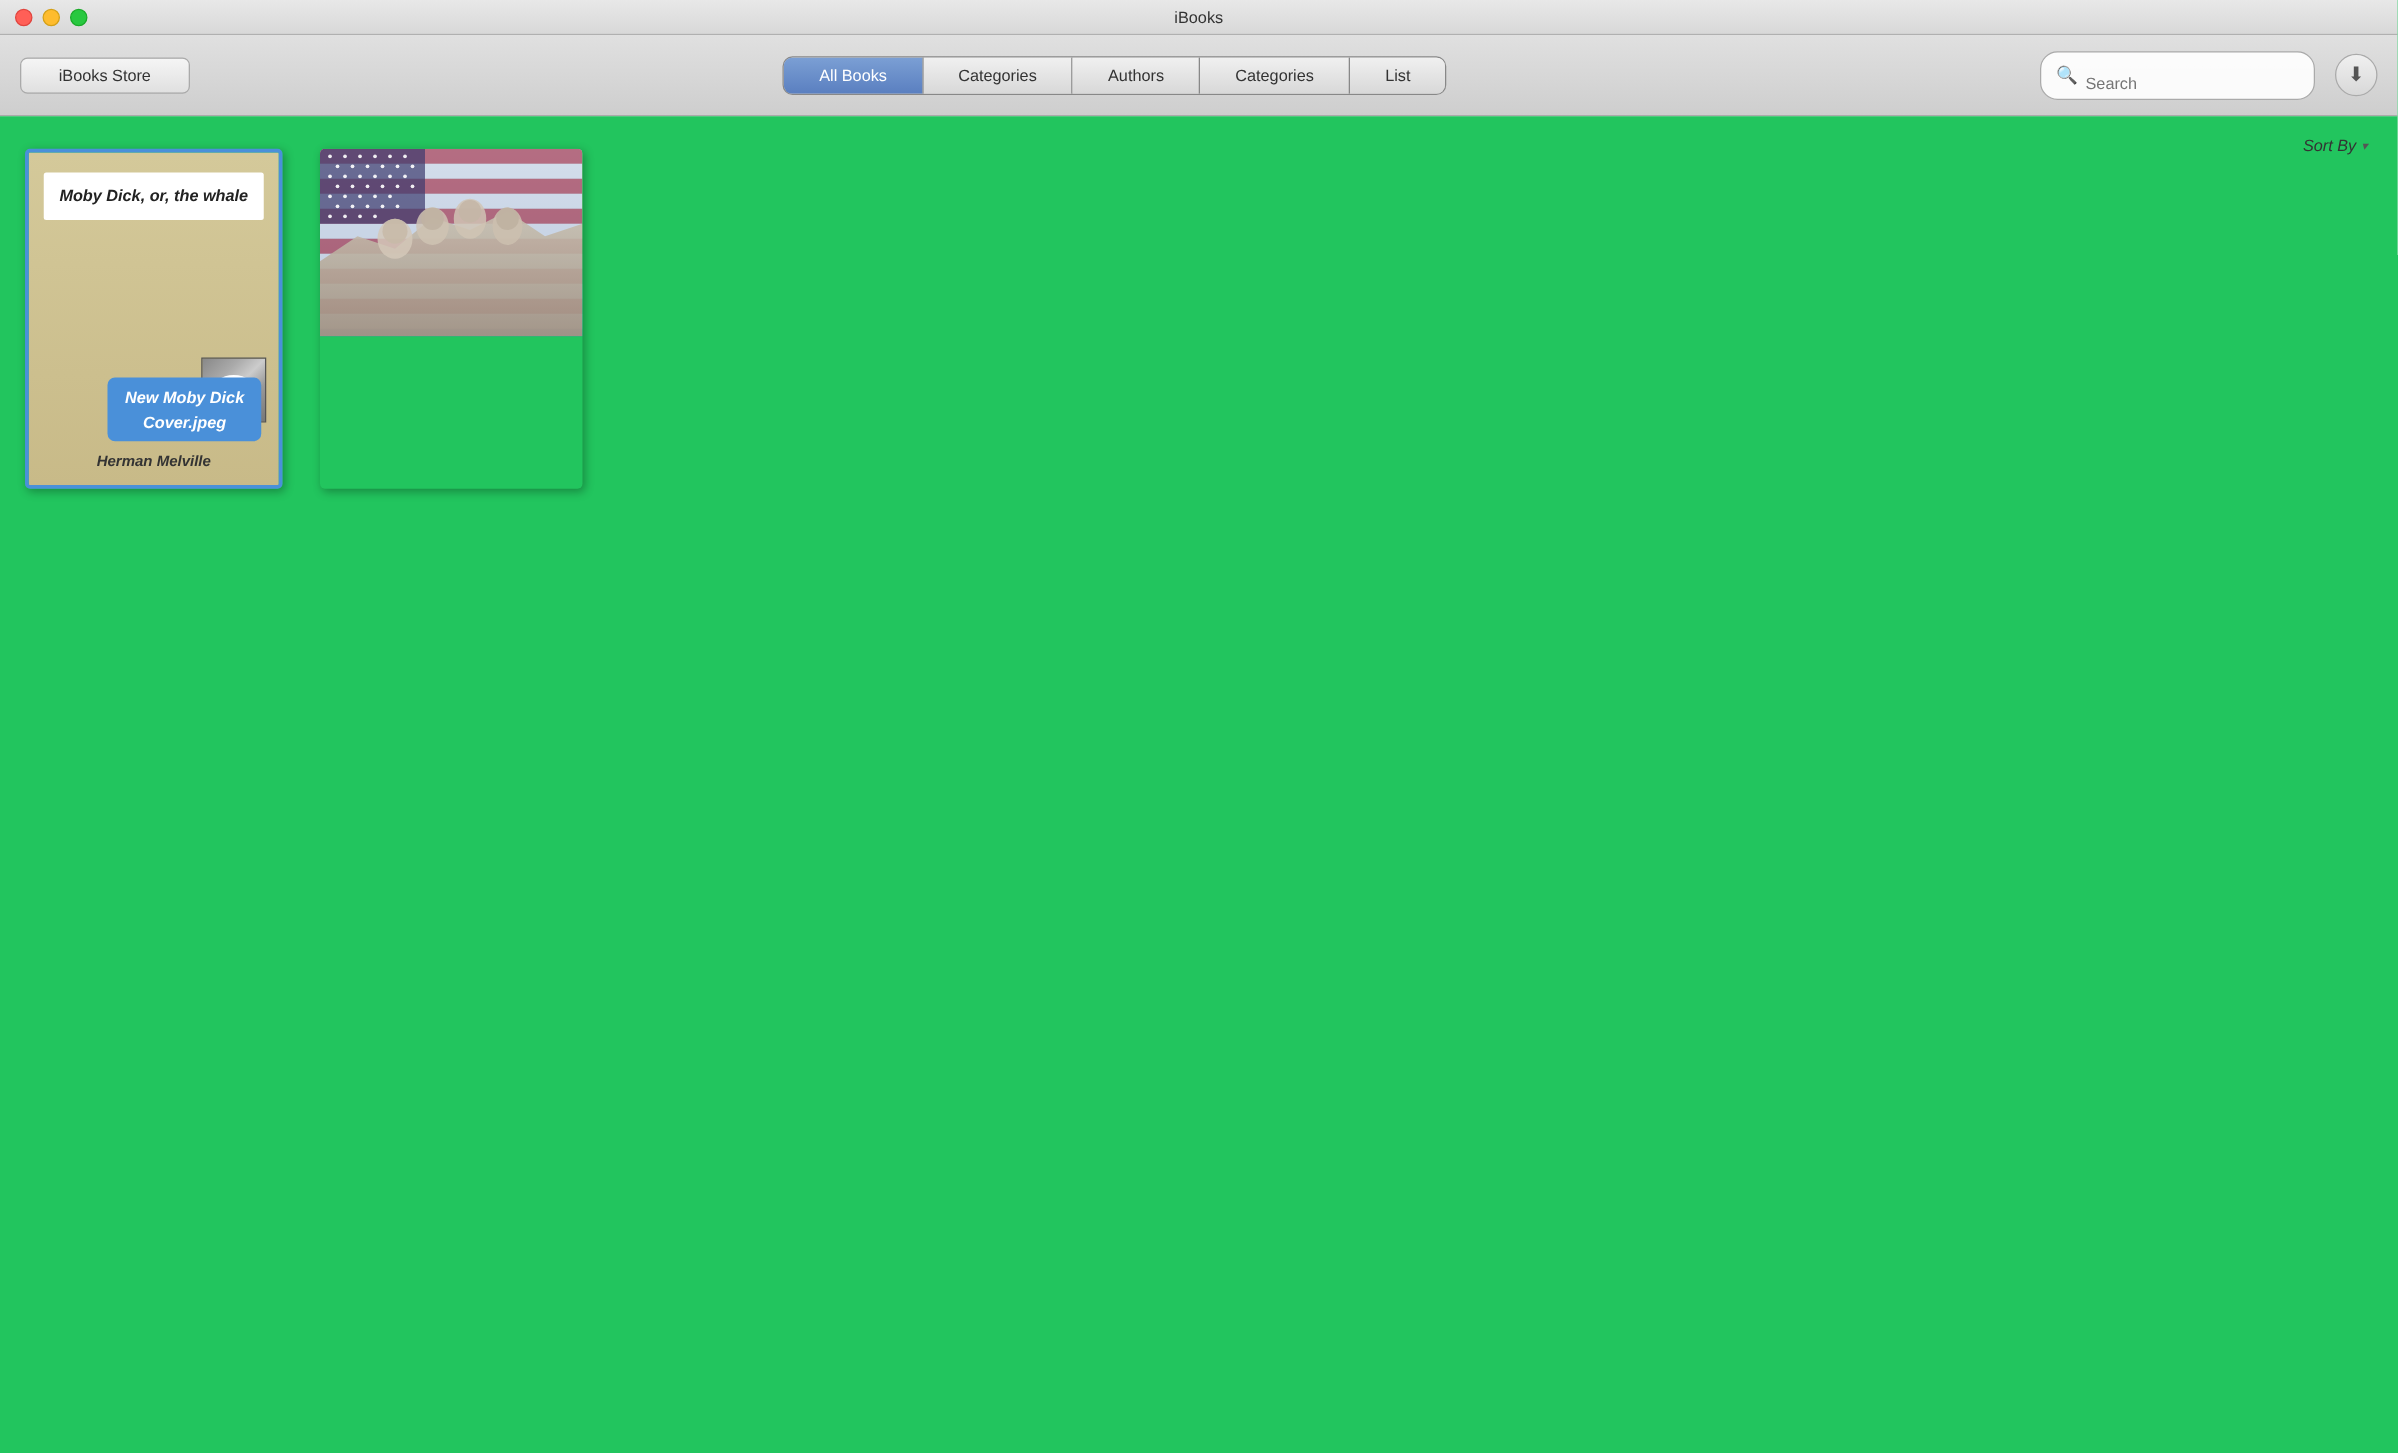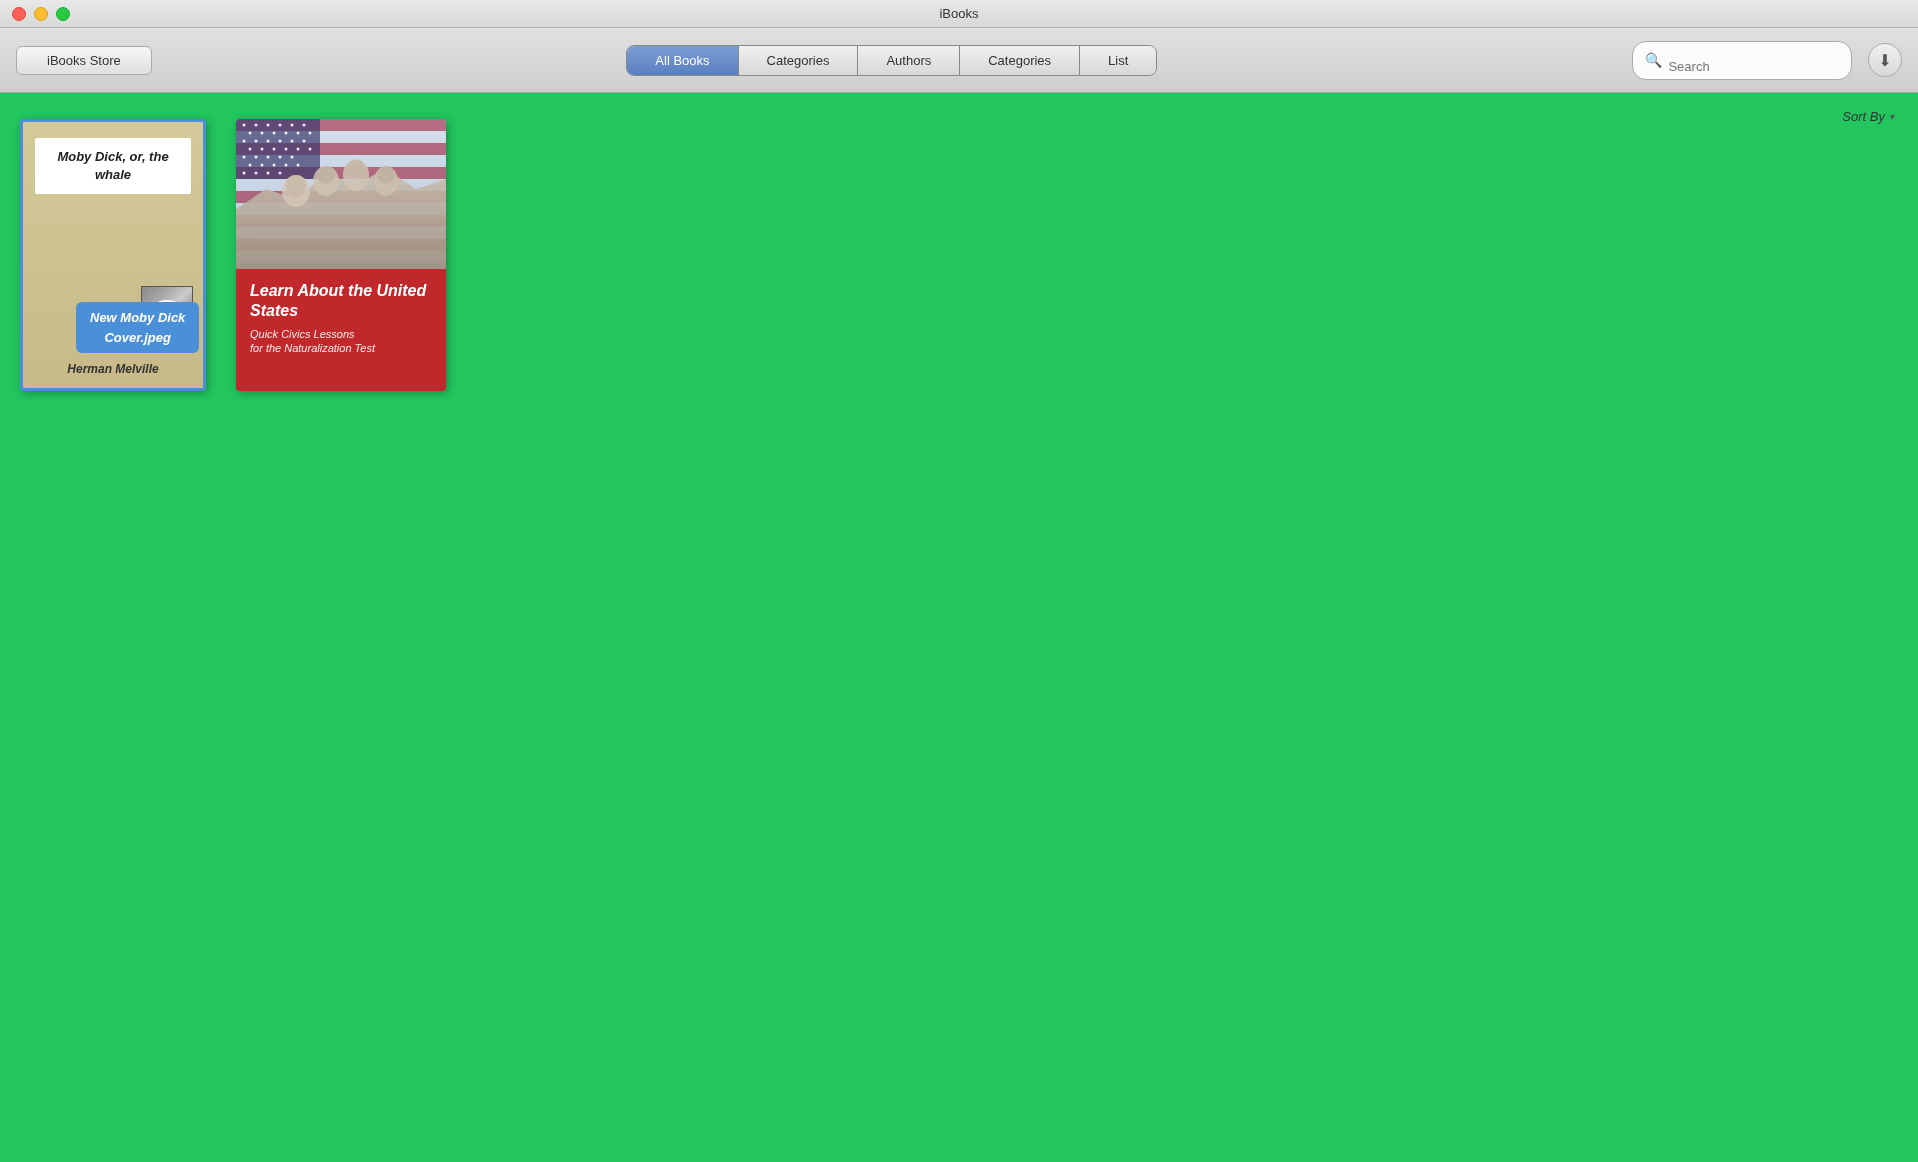--- a/index.html
+++ b/index.html
@@ -185,21 +185,21 @@
       align-items: center;
       cursor: pointer;
       position: relative;
     }
 
     .book-cover-wrapper {
       position: relative;
     }
 
     .book-cover-moby {
-      width: 186px;
+      width: 206px;
       height: 272px;
       background: linear-gradient(to bottom, #d4c99a, #c8ba88);
       border: 3px solid #4a90d9;
       border-radius: 4px;
       position: relative;
       box-shadow: 2px 2px 8px rgba(0,0,0,0.3);
       display: flex;
       flex-direction: column;
       align-items: center;
       padding: 16px 12px 10px;
@@ -458,22 +458,17 @@
             <ellipse cx="90" cy="56" rx="9" ry="9" fill="#c0b2a2" opacity="0.9"></ellipse>
 
             <ellipse cx="120" cy="56" rx="13" ry="16" fill="#d0c4b4" opacity="0.85"></ellipse>
             <ellipse cx="120" cy="50" rx="9" ry="9" fill="#c4b6a6" opacity="0.9"></ellipse>
 
             <ellipse cx="150" cy="62" rx="12" ry="15" fill="#ccbfaf" opacity="0.85"></ellipse>
             <ellipse cx="150" cy="56" rx="9" ry="9" fill="#bfb1a1" opacity="0.9"></ellipse>
           </svg>
         </div>
 
-        <div class="us-bottom">
-          <div class="us-title">Learn About the United States</div>
-          <div class="us-subtitle">Quick Civics Lessons</div>
-          <div class="us-subtitle">for the Naturalization Test</div>
-        </div>
       </div>
     </div>
 
   </div>
 </div>
 
 </body></html>

